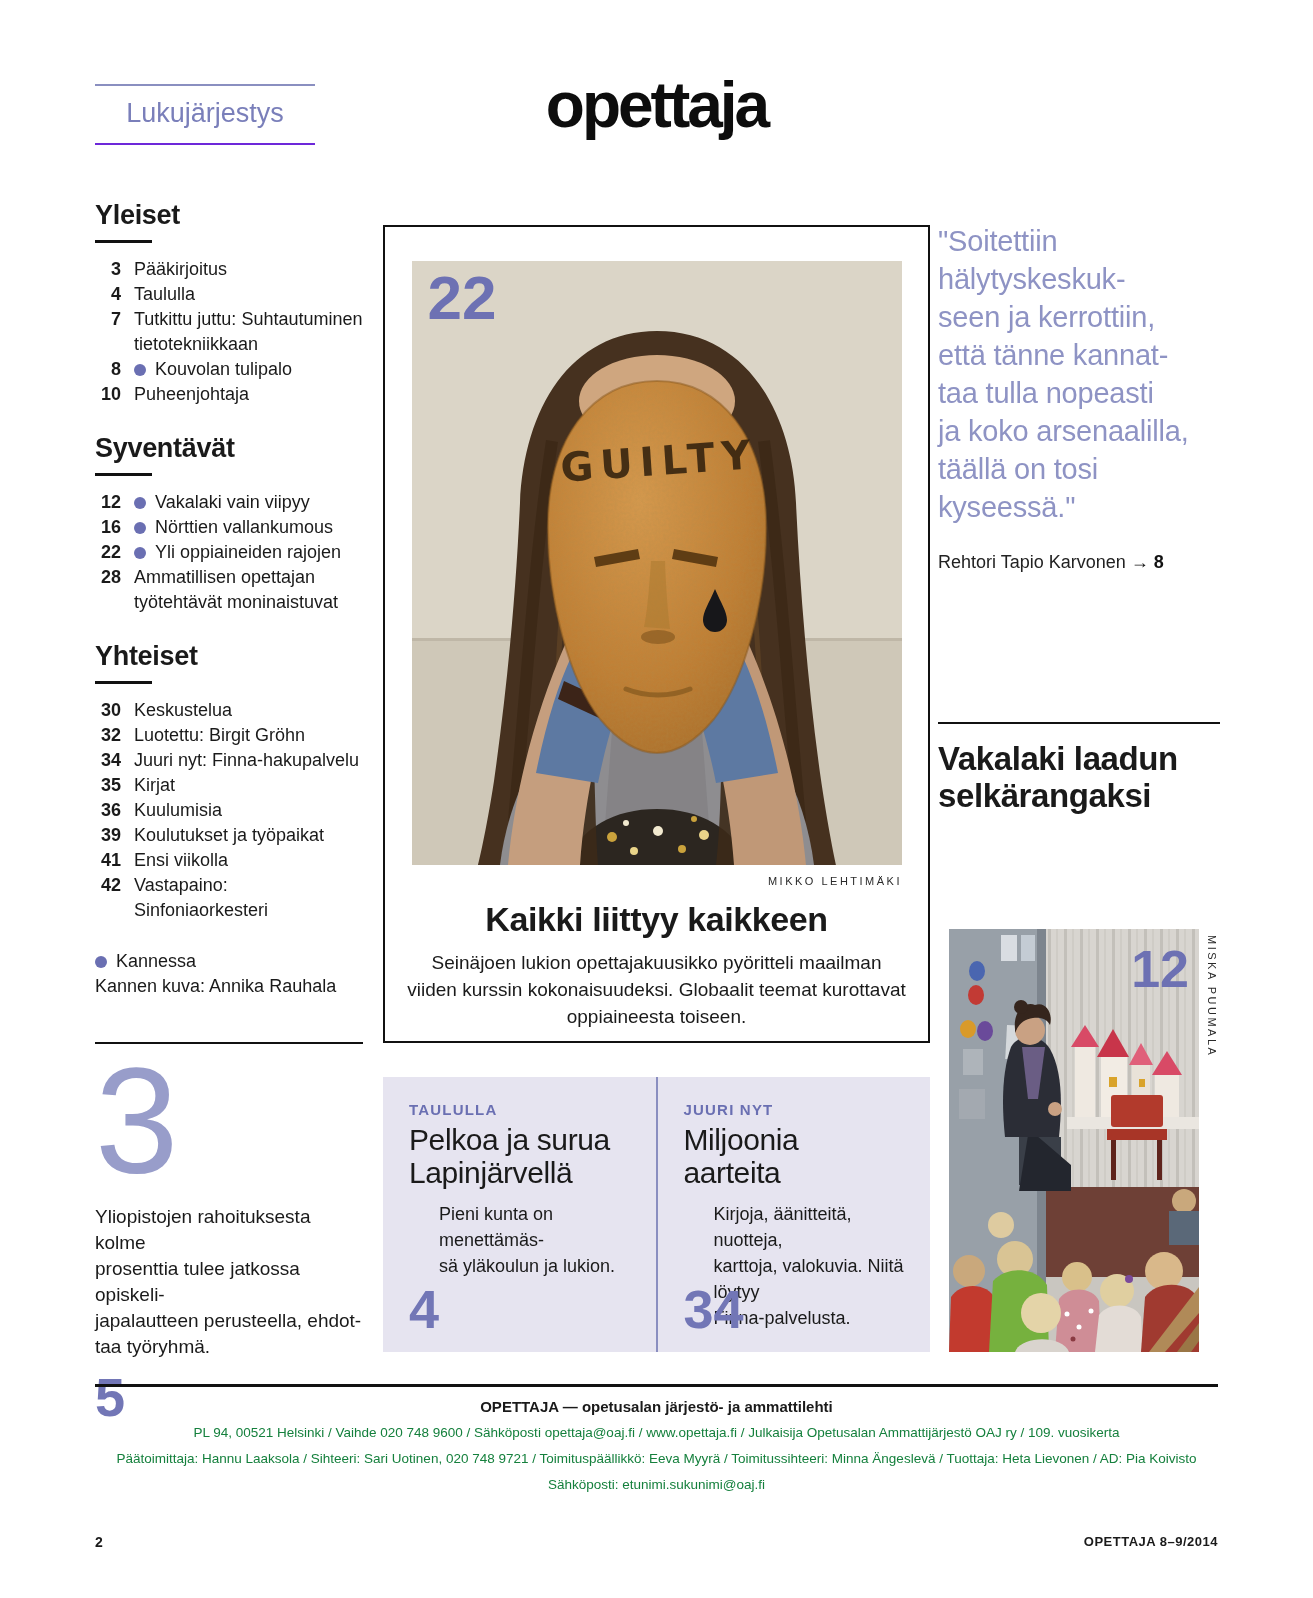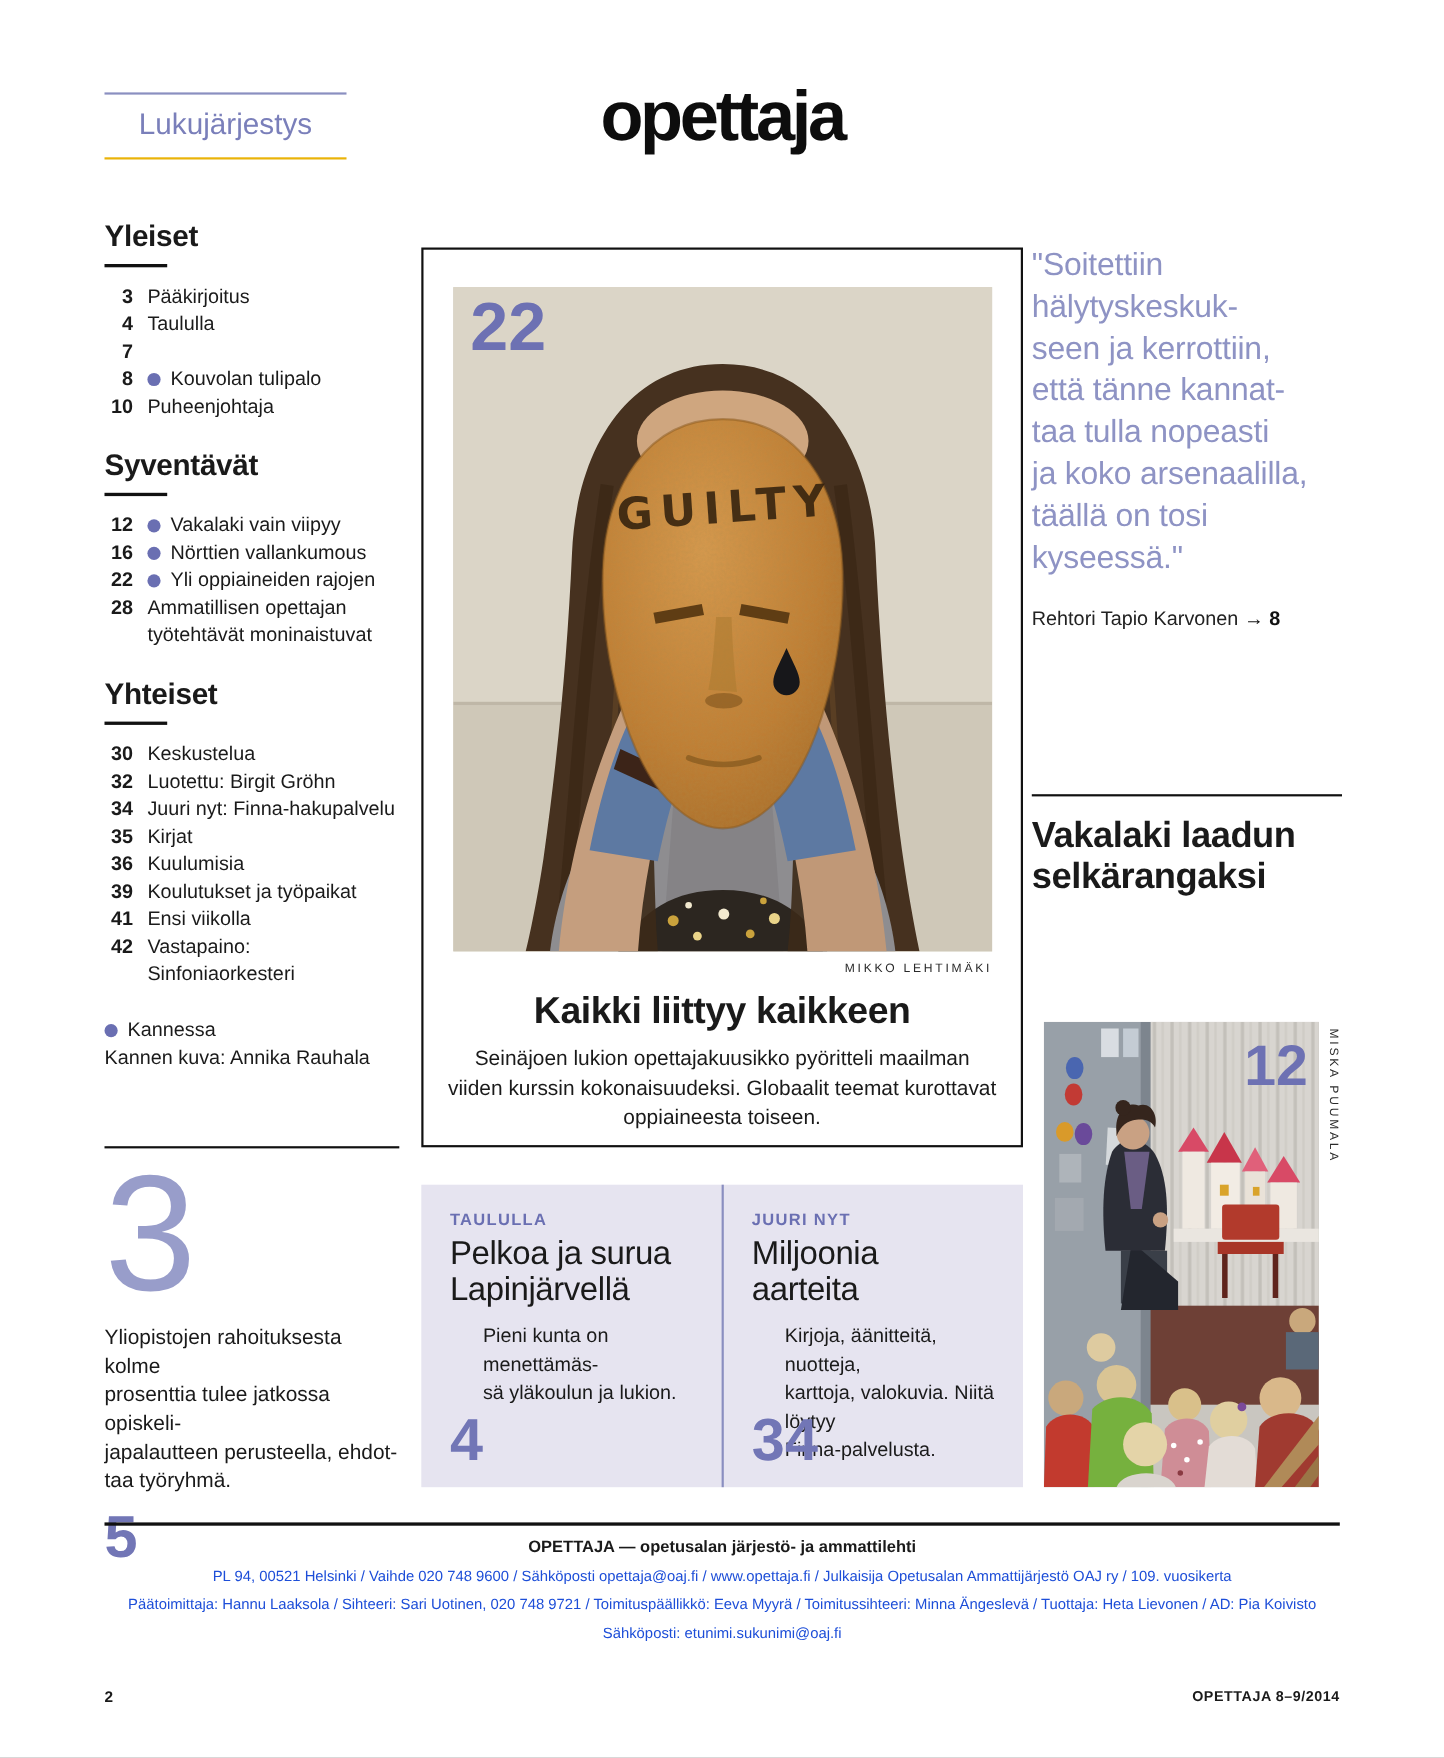--- a/index.html
+++ b/index.html
@@ -2,21 +2,21 @@
 <html><head>
 <meta charset="utf-8">
 <style>
   html,body{margin:0;padding:0;background:#9a9a9a;}
   .page{position:relative;width:1313px;height:1598px;background:#ffffff;margin:0 auto;
         font-family:"Liberation Sans",sans-serif;color:#1a1a1a;overflow:hidden;}
   .pre{white-space:pre-line;}
 
   
   .hdr-label{position:absolute;top:84px;text-align:center;color:#7a7fba;font-size:27px;
-             border-top:2px solid #8a8fc0;border-bottom:2px solid #eab308;padding:12px 0 14px;}
+             border-top:2px solid #8a8fc0;border-bottom:2px solid #6d28d9;padding:12px 0 14px;}
   .hdr-left{left:95px;width:220px;}
   .hdr-right{left:1048px;width:144px;}
   .logo{position:absolute;top:68px;left:0;right:0;text-align:center;font-size:64px;
         font-weight:700;letter-spacing:-3px;color:#0d0d0d;}
 
   
   .toc{position:absolute;left:95px;top:200px;width:268px;}
   .toc-h{font-size:27px;font-weight:700;letter-spacing:-0.3px;}
   .toc-h-rule{width:57px;height:3px;background:#111;margin:9px 0 14px;}
   .toc-sec{margin-bottom:26px;}
@@ -68,21 +68,21 @@
   .kg{position:absolute;left:949px;top:929px;width:250px;height:423px;overflow:hidden;background:#c9c6c0;}
   .kg svg{display:block;width:100%;height:100%;}
   .kg-pgnum{position:absolute;right:10px;top:14px;font-size:52px;font-weight:700;color:#6d71b3;line-height:1;}
   .kg-credit{position:absolute;left:1206px;top:935px;writing-mode:vertical-rl;
              font-size:11px;letter-spacing:2.5px;color:#2a2a2a;}
 
   
   .foot-rule{position:absolute;left:95px;top:1384px;width:1123px;height:3px;background:#111;}
   .masthead{position:absolute;left:60px;top:1398px;width:1193px;text-align:center;}
   .mast-1{font-size:15px;font-weight:700;margin-bottom:5px;}
-  .mast-l{font-size:13.5px;line-height:26px;color:#1d4ed8;}
+  .mast-l{font-size:13.5px;line-height:26px;color:#15803d;}
   .pg-num{position:absolute;left:95px;top:1534px;font-size:14px;font-weight:700;}
   .pg-issue{position:absolute;right:95px;top:1534px;font-size:13px;font-weight:700;letter-spacing:0.5px;}
 </style>
 </head>
 <body>
 
 <div class="page">
 
   <div class="hdr-label hdr-left">Lukujärjestys</div>
   <div class="logo">opettaja</div>
@@ -95,20 +95,22 @@
       <div class="toc-row">
         <span class="toc-num">3</span>
         <span class="pre">Pääkirjoitus</span>
       </div>
       <div class="toc-row">
         <span class="toc-num">4</span>
         <span class="pre">Taululla</span>
       </div>
       <div class="toc-row">
         <span class="toc-num">7</span>
+        <span class="pre">Tutkittu juttu: Suhtautuminen
+tietotekniikkaan</span>
       </div>
       <div class="toc-row">
         <span class="toc-num">8</span>
         <span class="dot"></span>
         <span class="pre">Kouvolan tulipalo</span>
       </div>
       <div class="toc-row">
         <span class="toc-num">10</span>
         <span class="pre">Puheenjohtaja</span>
       </div>

